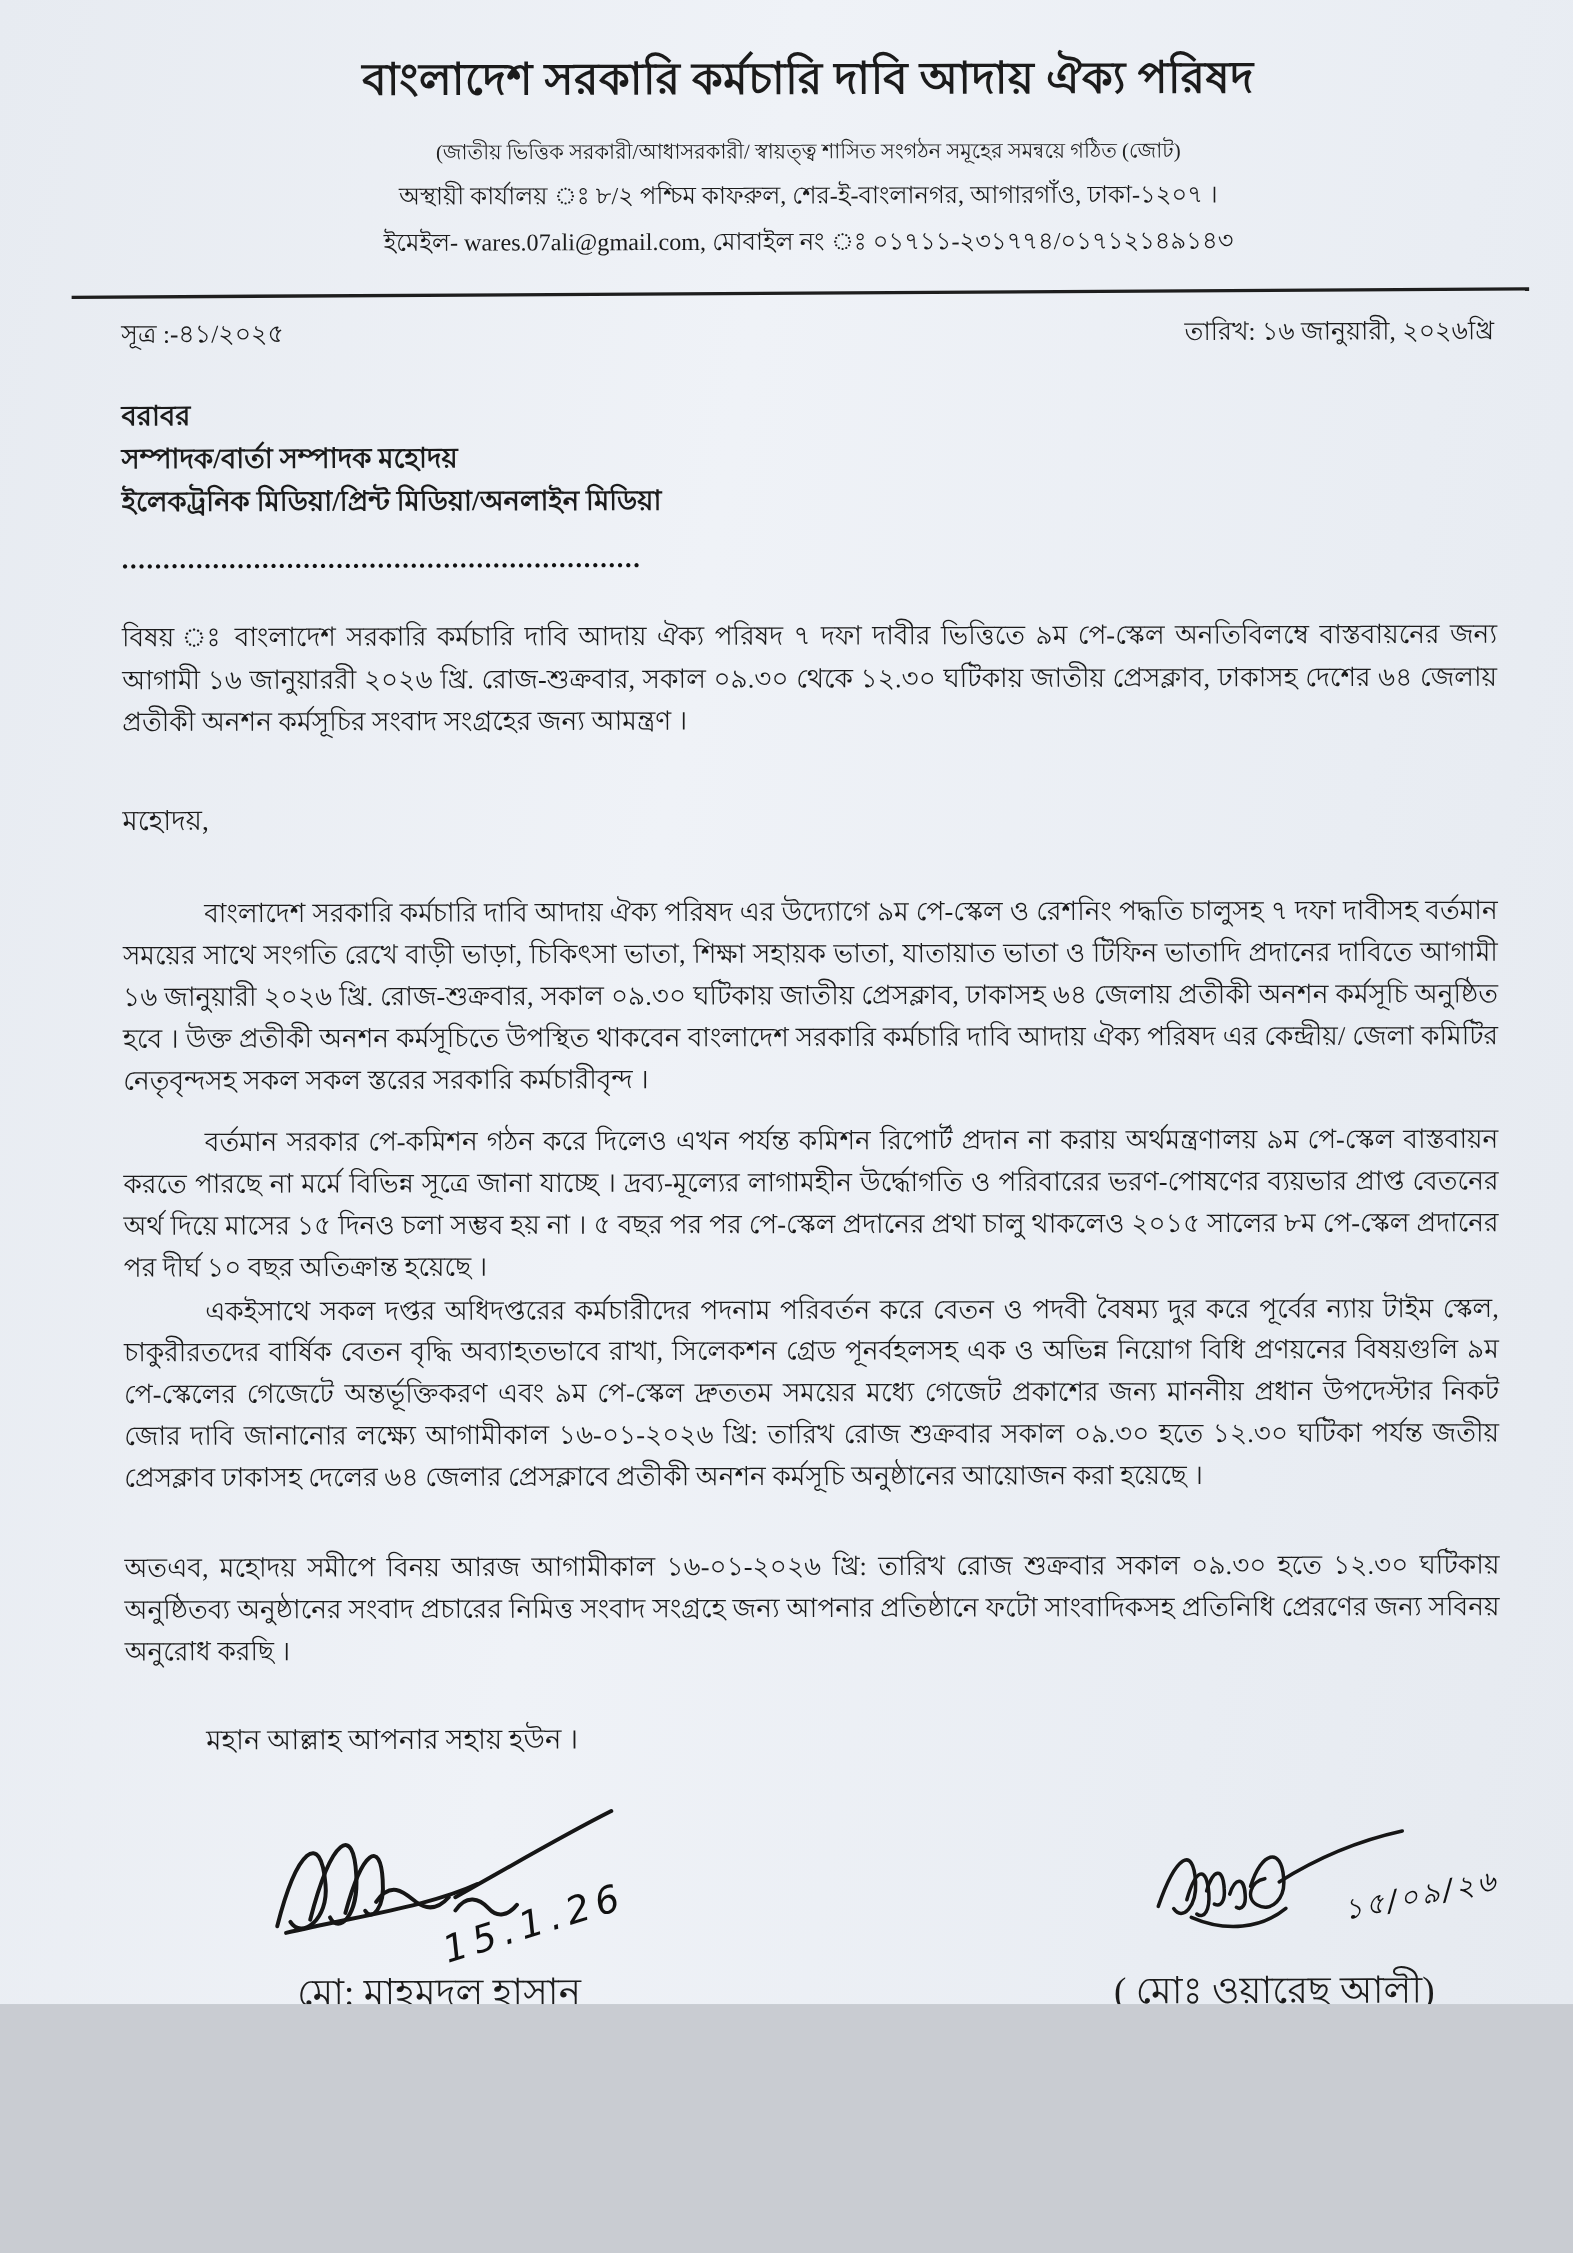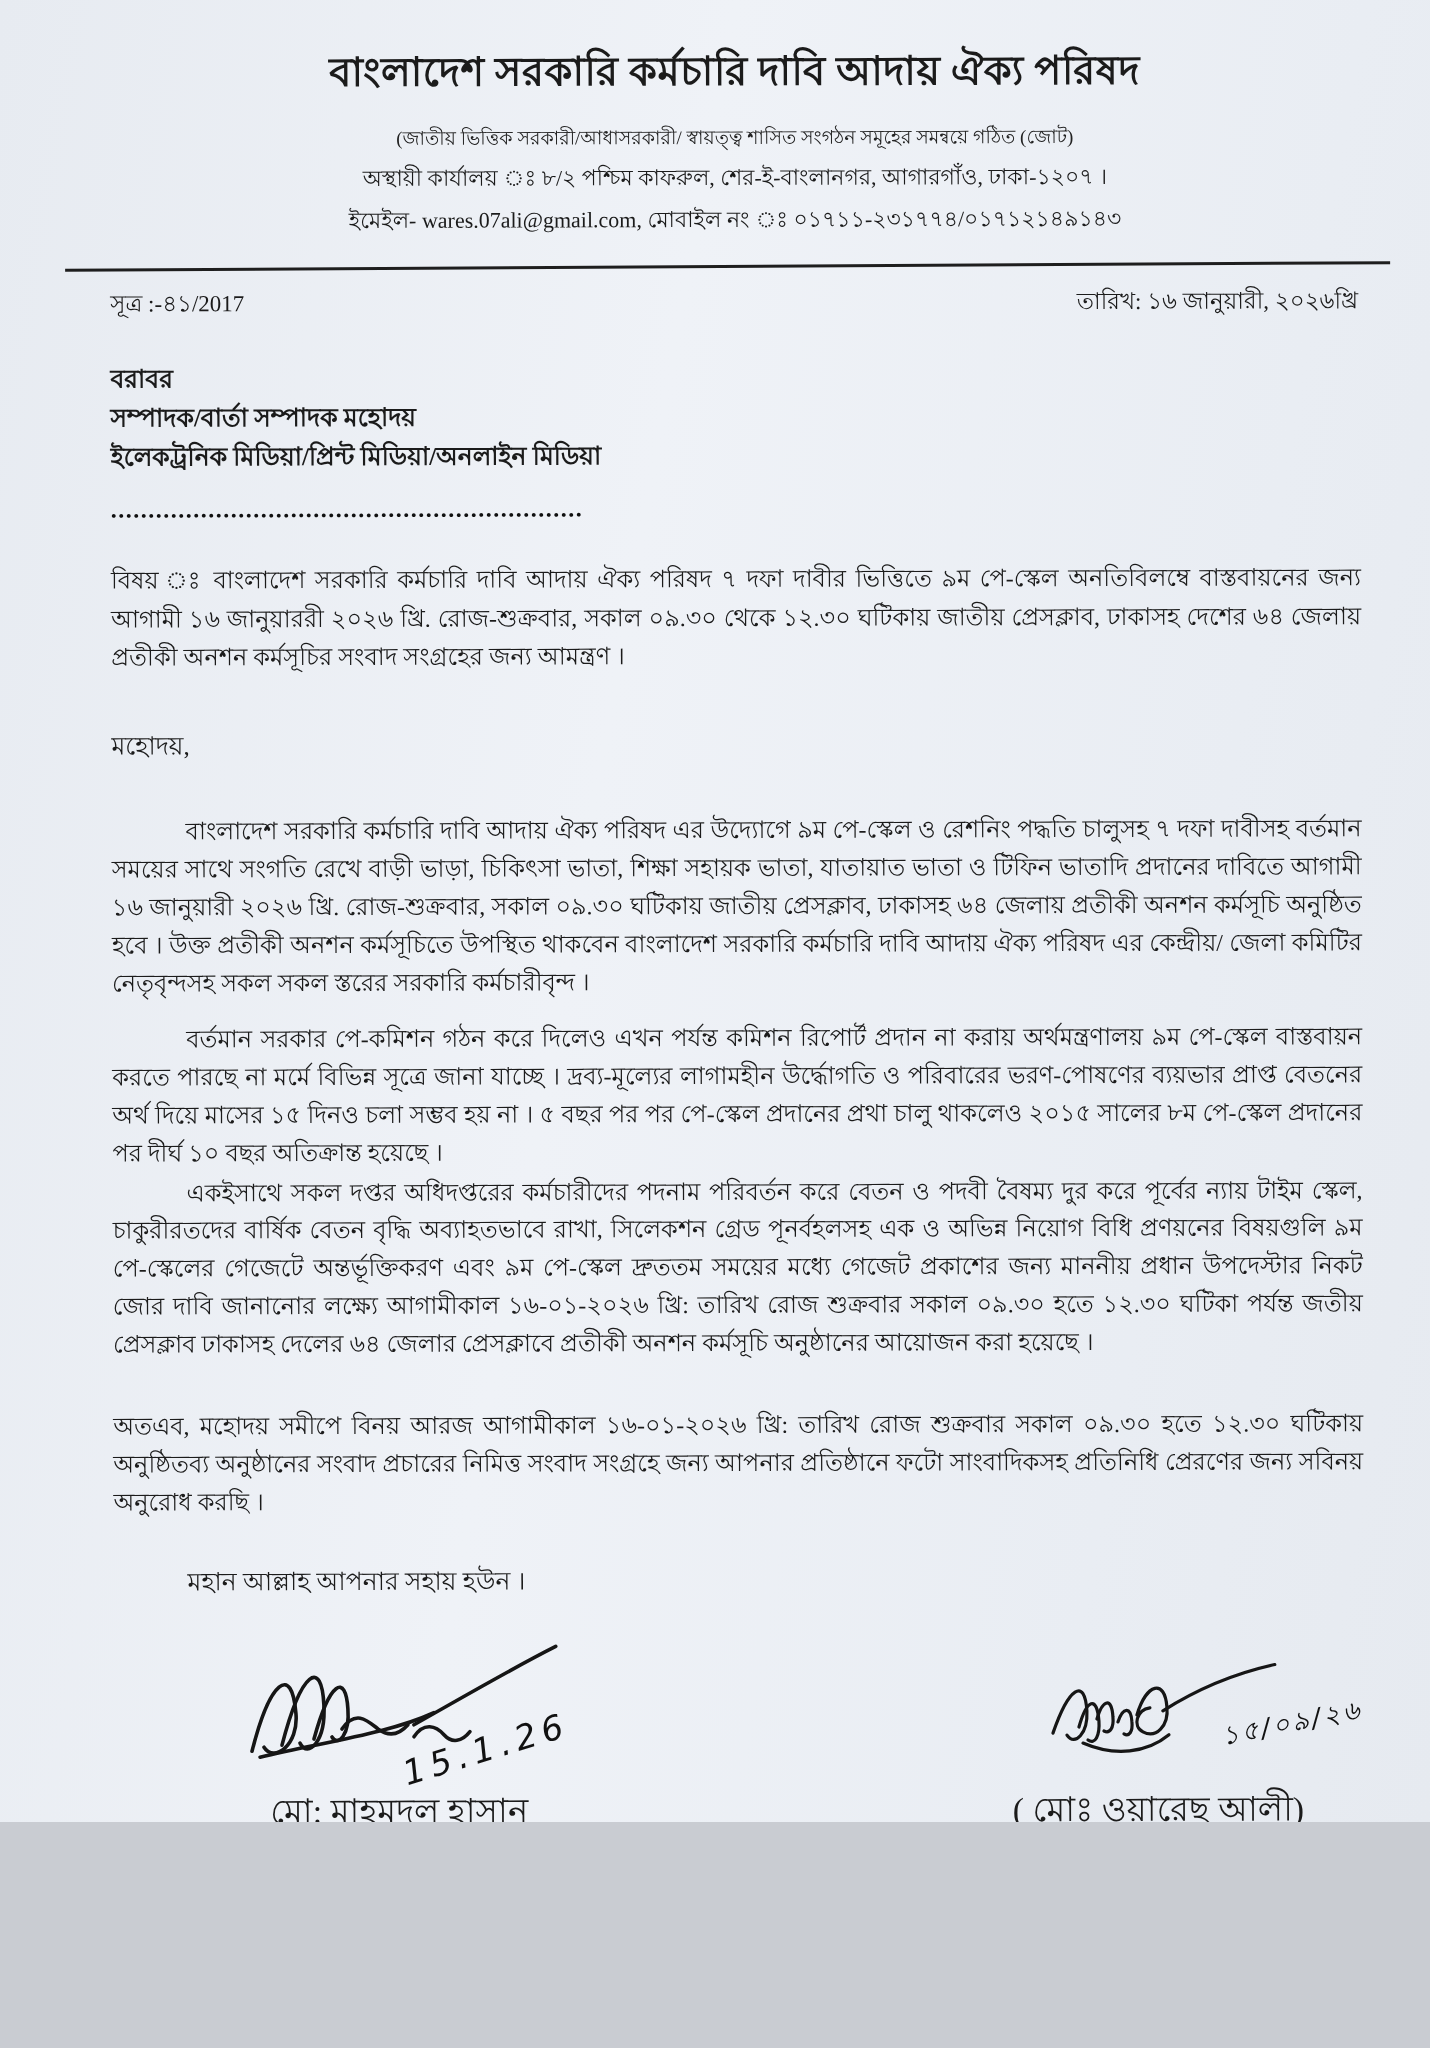--- a/index.html
+++ b/index.html
@@ -67,21 +67,21 @@
     <div class="header">
       <div class="org-name">বাংলাদেশ সরকারি কর্মচারি দাবি আদায় ঐক্য পরিষদ</div>
       <div class="tagline">(জাতীয় ভিত্তিক সরকারী/আধাসরকারী/ স্বায়ত্ত্ব শাসিত সংগঠন সমূহের সমন্বয়ে গঠিত (জোট)</div>
       <div class="office-line">অস্থায়ী কার্যালয় ঃ ৮/২ পশ্চিম কাফরুল, শের-ই-বাংলানগর, আগারগাঁও, ঢাকা-১২০৭ ।</div>
       <div class="email-line"><span>ইমেইল- </span><span class="email-underline">wares.07ali@gmail.com</span><span>,  মোবাইল নং ঃ ০১৭১১-২৩১৭৭৪/০১৭১২১৪৯১৪৩</span></div>
     </div>
 
     <hr class="divider">
 
     <div class="meta-row">
-      <span class="meta-ref">সূত্র :-৪১/2017</span>
+      <span class="meta-ref">সূত্র :-৪১/২০২৫</span>
       <span class="meta-date">তারিখ: ১৬ জানুয়ারী, ২০২৬খ্রি</span>
     </div>
 
     <div class="recipient">
       <div>বরাবর</div>
       <div>সম্পাদক/বার্তা সম্পাদক মহোদয়</div>
       <div>ইলেকট্রনিক মিডিয়া/প্রিন্ট মিডিয়া/অনলাইন মিডিয়া</div>
     </div>
 
     <div class="dots-line">...............................................................</div>

